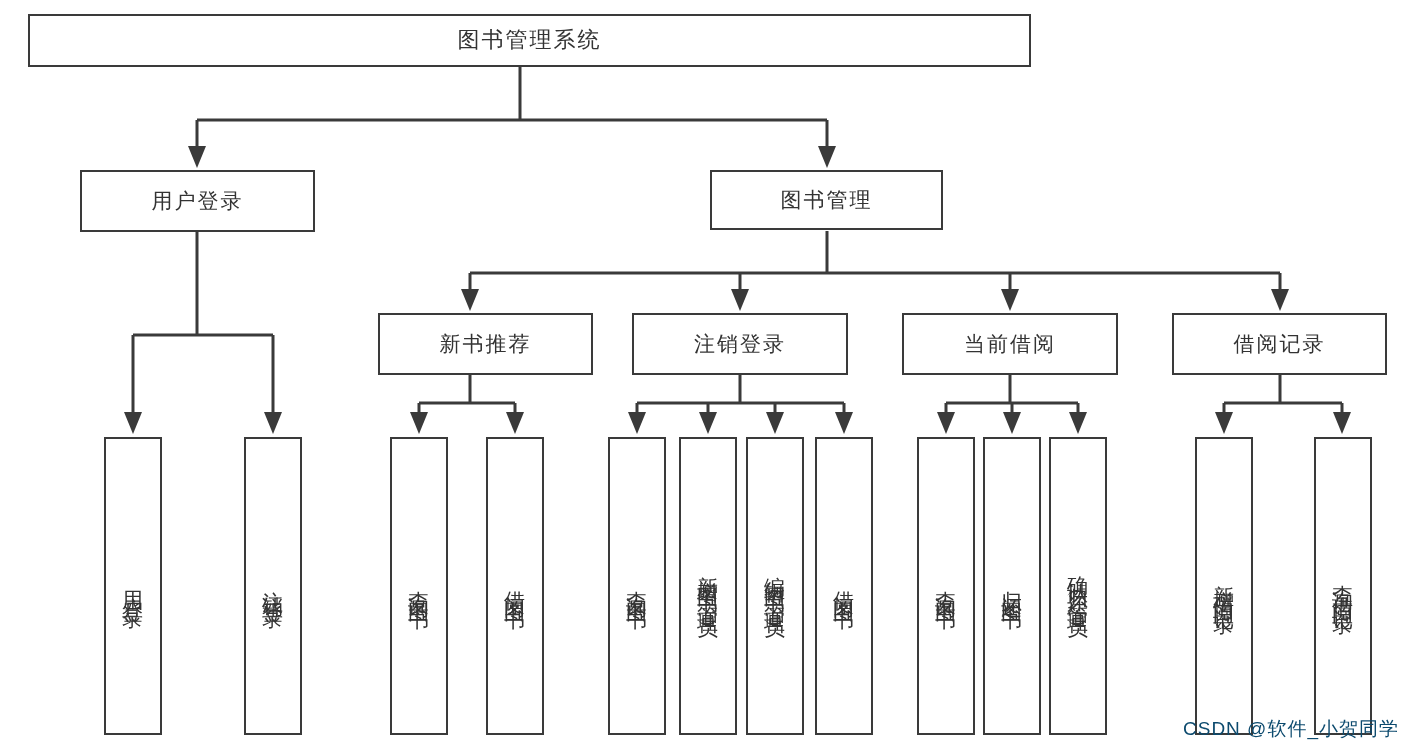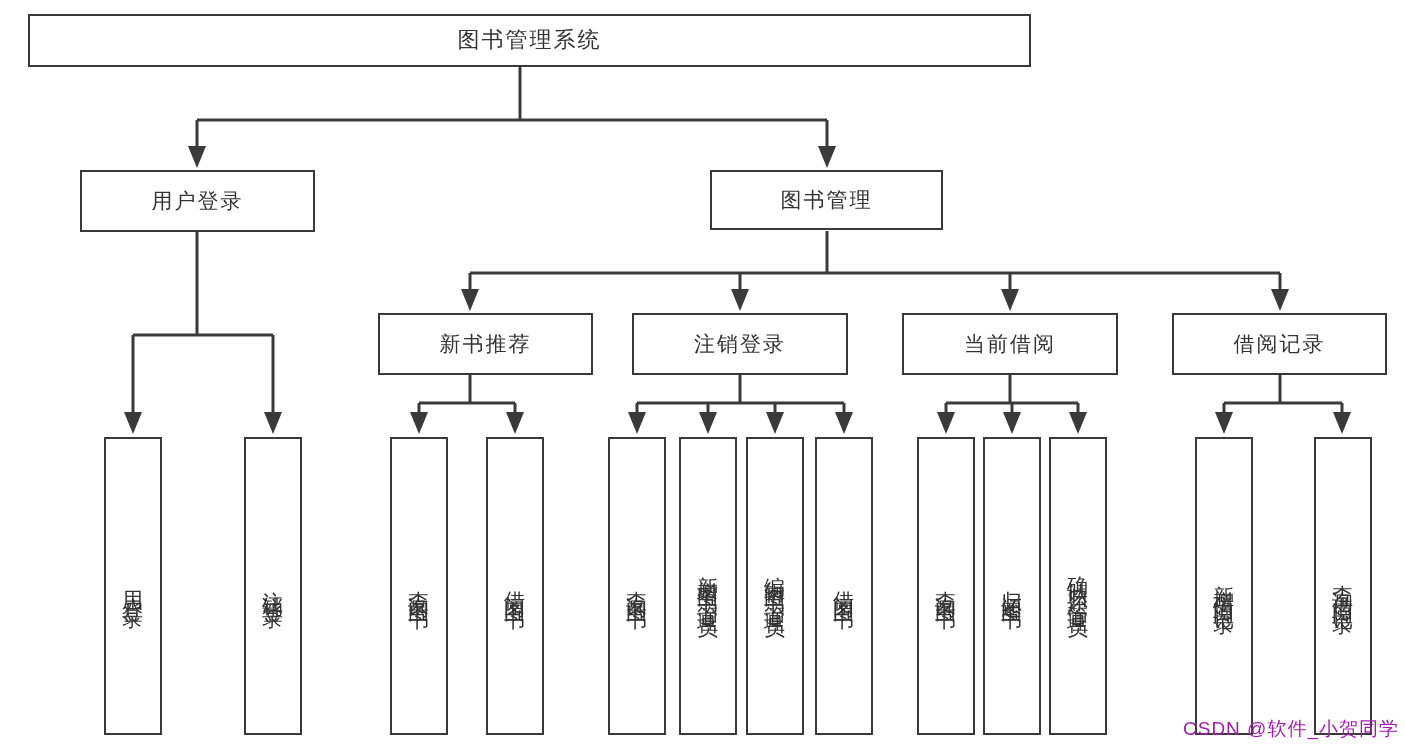--- a/index.html
+++ b/index.html
@@ -48,21 +48,21 @@
   }
   .title-node {
     font-size: 22px;
     letter-spacing: 2px;
   }
   .watermark {
     position: absolute;
     left: 1183px;
     top: 716px;
     font-size: 19px;
-    color: #a21caf;
+    color: #0c4a6e;
     letter-spacing: 1px;
     white-space: nowrap;
   }
 </style>
 </head>
 <body>
 
 <div class="stage">
 
   <svg class="connectors" viewBox="0 0 1405 747" xmlns="http://www.w3.org/2000/svg">

